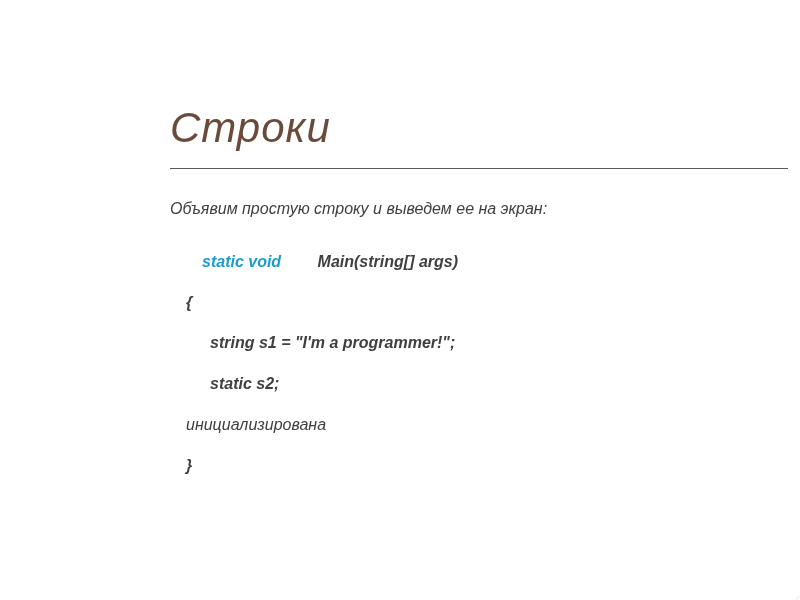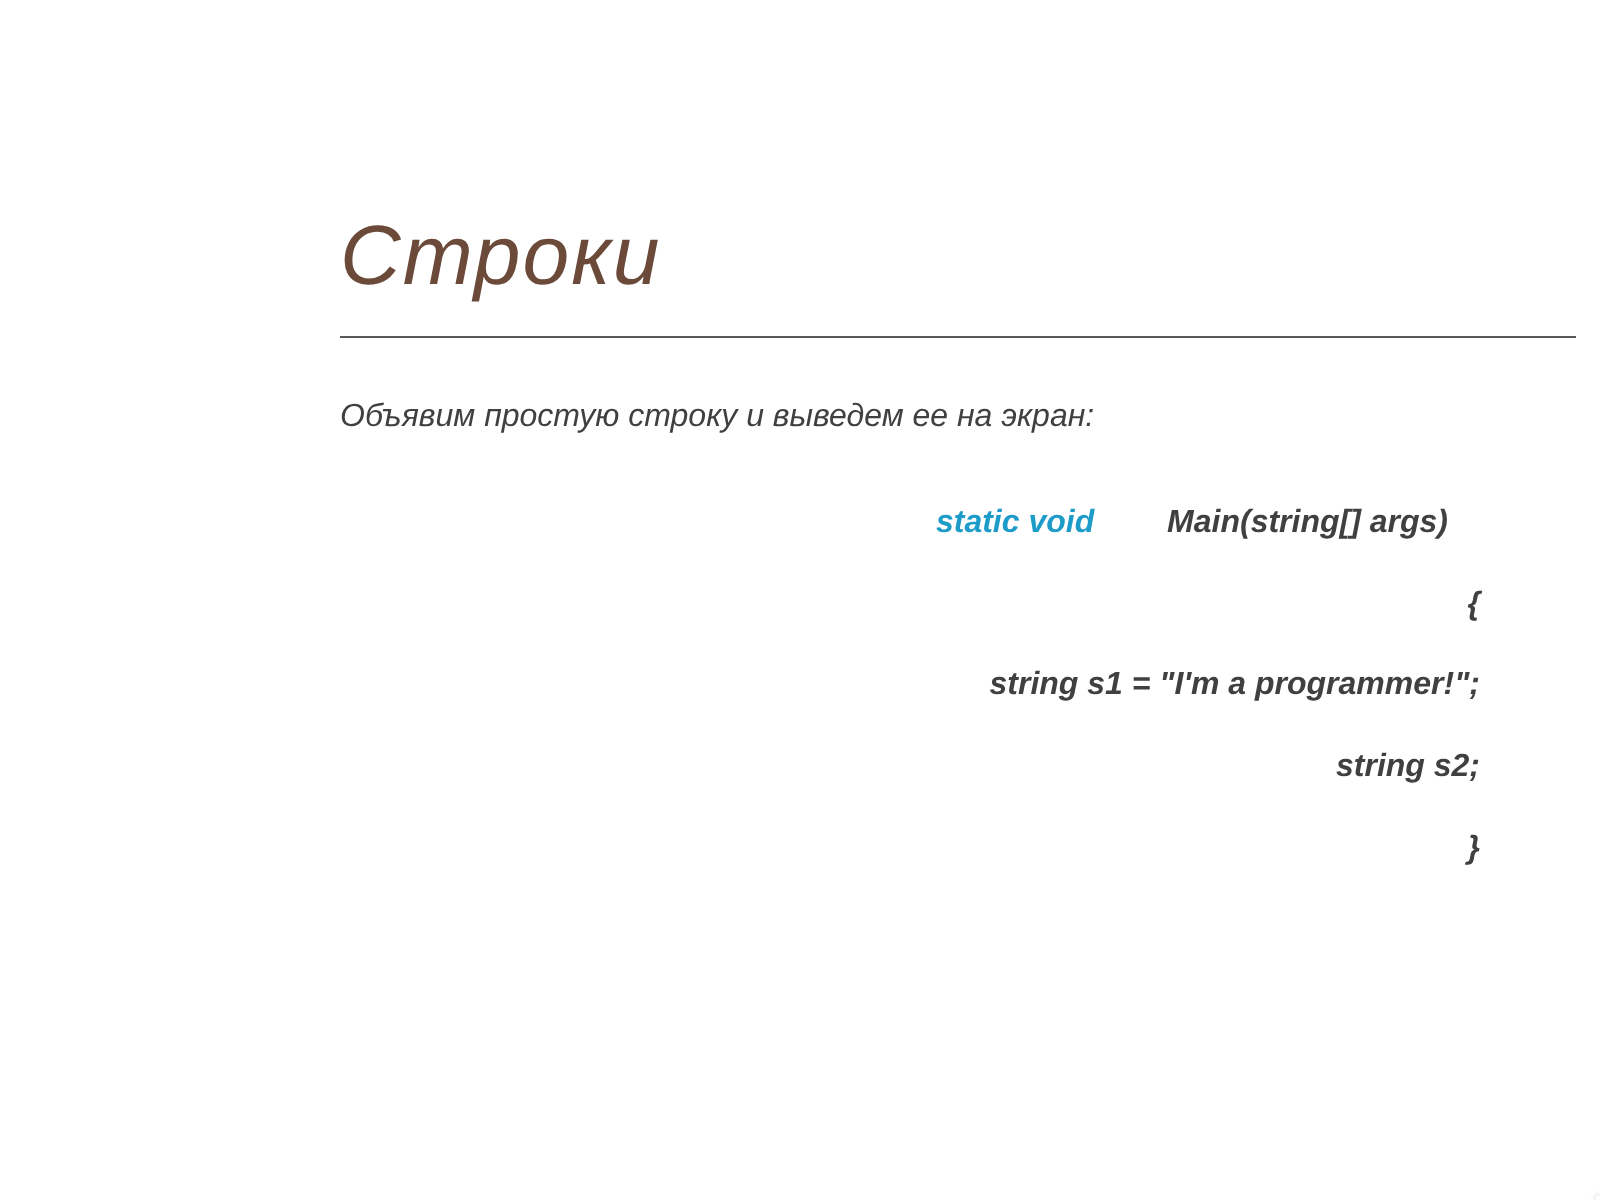--- a/index.html
+++ b/index.html
@@ -41,21 +41,20 @@
     .content {
       color: #404040;
       font-size: 16px;
       line-height: 1.55;
     }
     .intro {
       margin-bottom: 28px;
     }
     .code {
       font-family: Verdana, Geneva, sans-serif;
-      text-align: right;
     }
     .code-line {
       white-space: pre;
     }
     .kw {
       color: #1e9cc9;
       font-weight: bold;
     }
     .bold {
       font-weight: bold;
@@ -87,19 +86,20 @@
     <div class="underline"></div>
   </div>
 
   <div class="content">
     <p class="intro">Объявим простую строку и выведем ее на экран:</p>
 
     <div class="code">
       <div class="code-line"><span class="kw">static void</span><span class="bold"> Main(string[] args)</span></div>
       <div class="code-line bold">{</div>
       <div class="code-line bold indent">string s1 = "I'm a programmer!";</div>
-      <div class="code-line bold indent">string s2;</div>
+      <div class="code-line bold indent">static s2;</div>
+      <div class="code-line plain">инициализирована</div>
       <div class="code-line bold">}</div>
     </div>
   </div>
 
   <div class="corner"></div>
 </div>
 
 </body></html>

